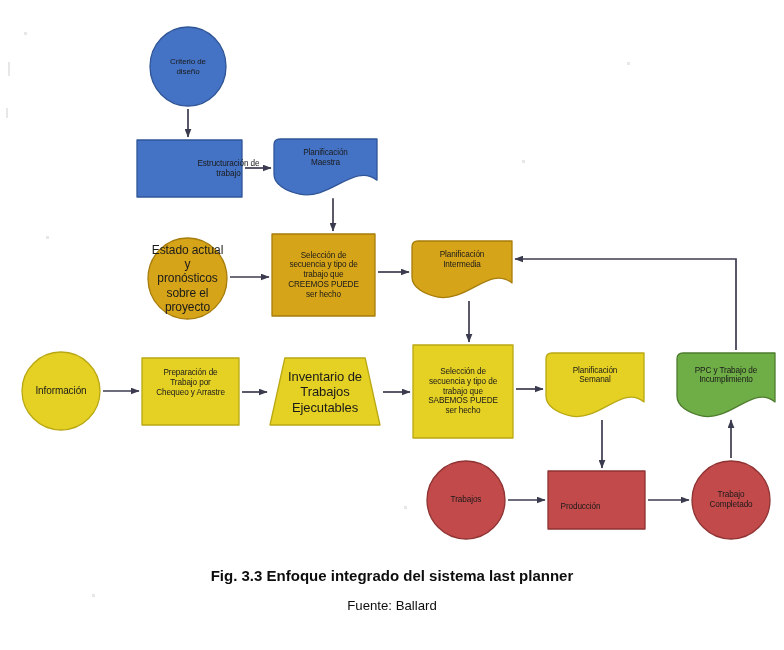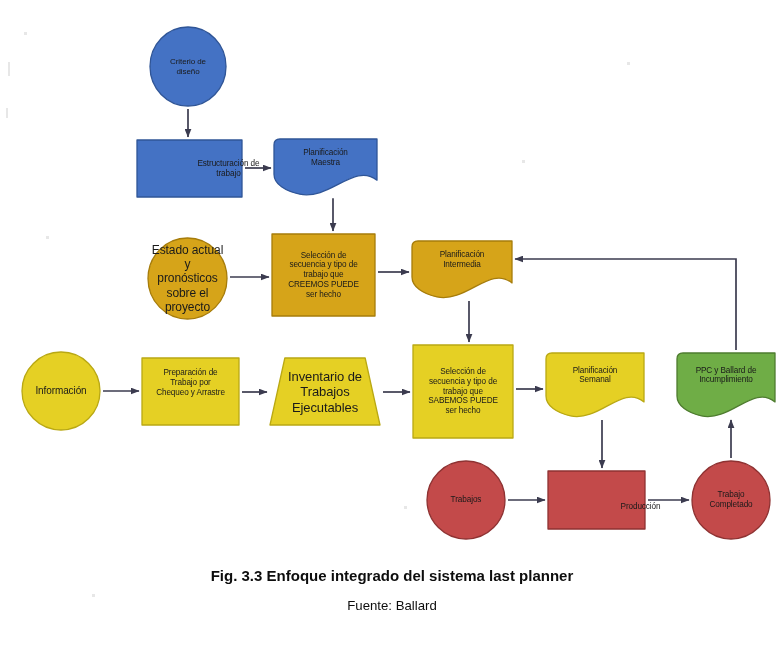--- a/index.html
+++ b/index.html
@@ -156,24 +156,24 @@
     <div class="node-label" style="left: 270px; top: 358px; width: 110px; height: 68px; font-size: 13px;">Inventario de
 Trabajos
 Ejecutables</div>
     <div class="node-label" style="left: 413px; top: 345px; width: 100px; height: 93px; font-size: 8.2px;">Selección de
 secuencia y tipo de
 trabajo que
 SABEMOS PUEDE
 ser hecho</div>
     <div class="node-label" style="left: 546px; top: 352px; width: 98px; height: 46.9px; font-size: 8.2px;">Planificación
 Semanal</div>
-    <div class="node-label" style="left: 677px; top: 352px; width: 98px; height: 46.9px; font-size: 8.2px;">PPC y Ballard de
+    <div class="node-label" style="left: 677px; top: 352px; width: 98px; height: 46.9px; font-size: 8.2px;">PPC y Trabajo de
 Incumplimiento</div>
     <div class="node-label" style="left: 427px; top: 461px; width: 78px; height: 78px; font-size: 8.2px;">Trabajos</div>
-    <div class="node-label" style="left: 548px; top: 471px; width: 97px; height: 72px; font-size: 8.2px; padding-left: 44px;">Producción</div>
+    <div class="node-label" style="left: 532px; top: 471px; width: 97px; height: 72px; font-size: 8.2px;">Producción</div>
     <div class="node-label" style="left: 692px; top: 461px; width: 78px; height: 78px; font-size: 8.2px;">Trabajo
 Completado</div>
   </div>
 
 <div class="speck" style="left:24px;  top:32px;  width:3px; height:3px;"></div>
 <div class="speck" style="left:8px;   top:62px;  width:2px; height:14px;"></div>
 <div class="speck" style="left:6px;   top:108px; width:2px; height:10px;"></div>
 <div class="speck" style="left:627px; top:62px;  width:3px; height:3px;"></div>
 <div class="speck" style="left:522px; top:160px; width:3px; height:3px;"></div>
 <div class="speck" style="left:46px;  top:236px; width:3px; height:3px;"></div>

